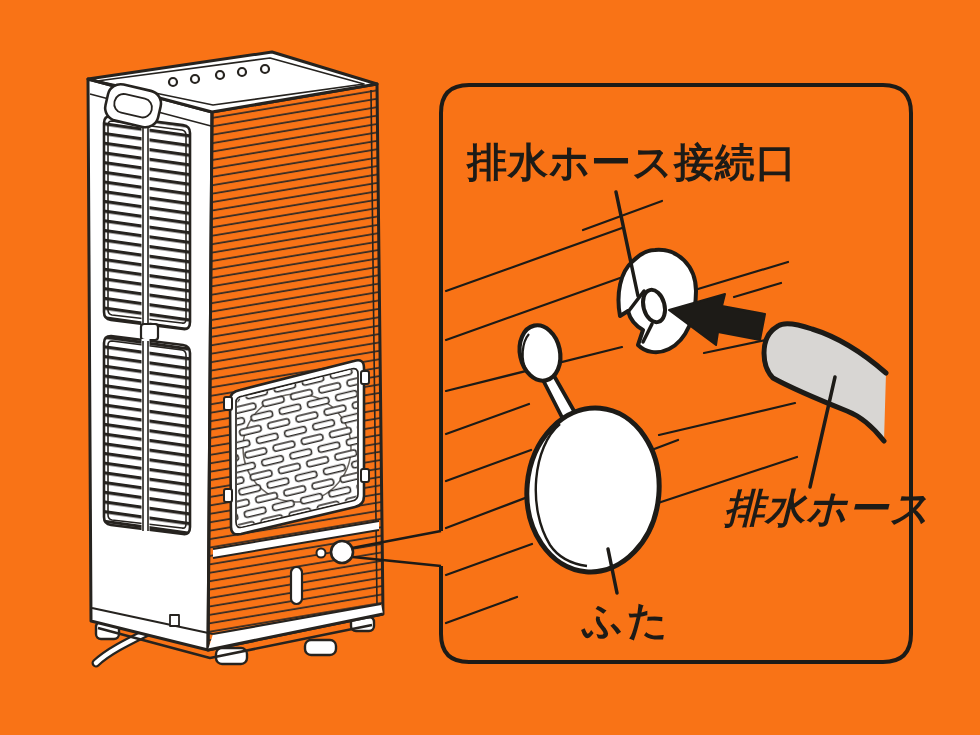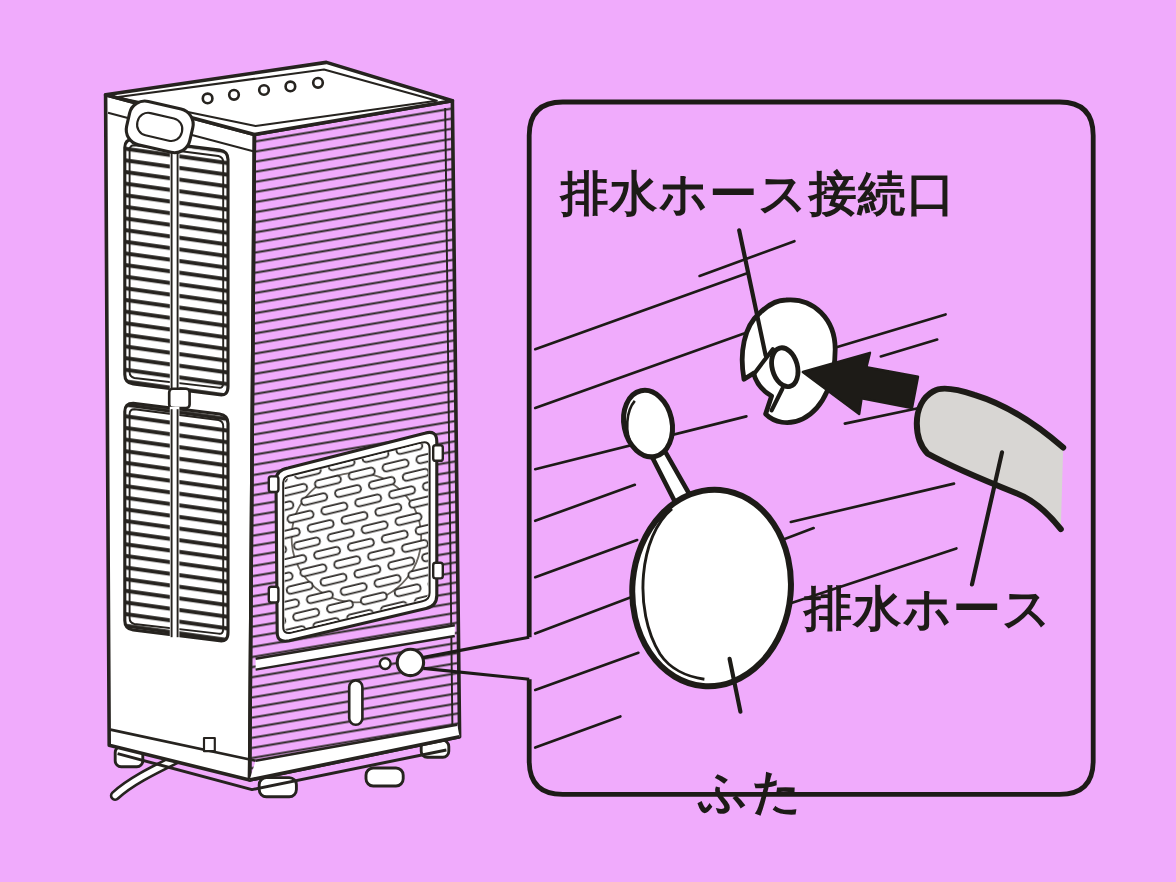--- a/index.html
+++ b/index.html
@@ -1,23 +1,23 @@
 <!DOCTYPE html>
 <html><head>
 <meta charset="utf-8">
 <style>
   html,body{margin:0;padding:0;background:#ffffff;}
-  .stage{position:relative;width:980px;height:735px;background:#f0abfc;overflow:hidden;
+  .stage{position:relative;width:980px;height:735px;background:#f97316;overflow:hidden;
          font-family:"Liberation Sans",sans-serif;}
   .stage svg{position:absolute;left:0;top:0;}
   .jp-label{position:absolute;color:#1d1b17;font-weight:700;font-size:40px;line-height:1.45;
             letter-spacing:1px;white-space:pre;font-family:"Liberation Sans",sans-serif;}
   #label-port{left:467px;top:133px;}
-  #label-lid{left:582px;top:591px;letter-spacing:4px;margin-top:40px;}
-  #label-hose{left:670px;top:479px;}
+  #label-lid{left:582px;top:591px;letter-spacing:4px;}
+  #label-hose{left:724px;top:479px;font-style:italic;}
 </style>
 </head>
 <body>
 
 <div class="stage">
 
 <svg width="980" height="735" viewBox="0 0 980 735">
   <defs>
 
     <pattern id="hl" width="8" height="8.3" patternUnits="userSpaceOnUse" patternTransform="rotate(-9.5)">

